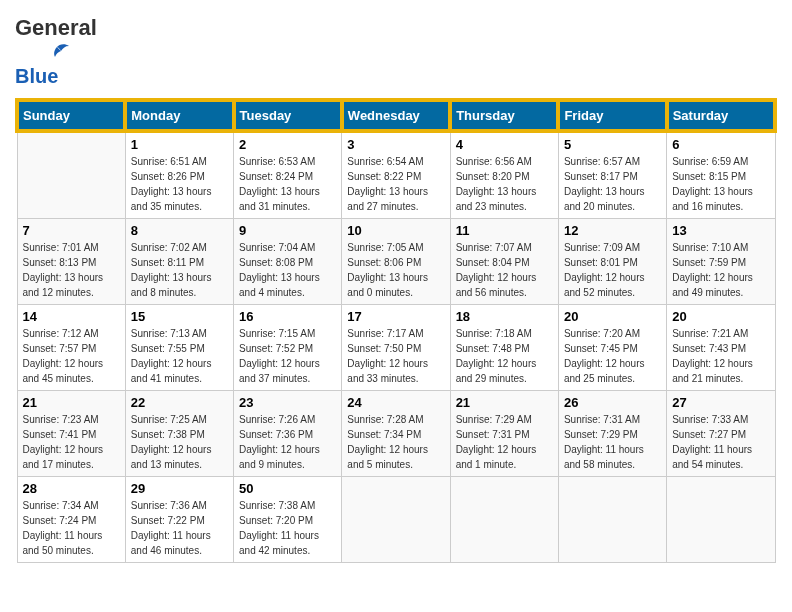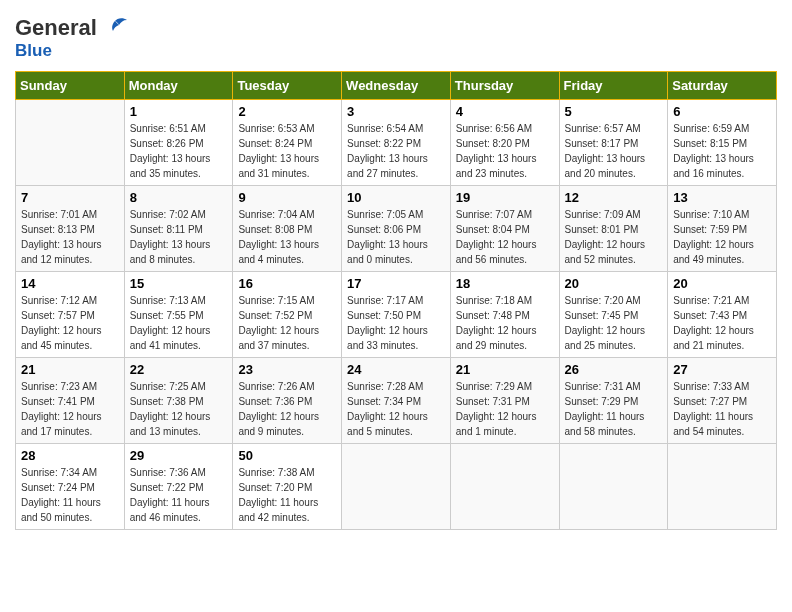--- a/index.html
+++ b/index.html
@@ -18,47 +18,48 @@
     }
     .logo {
       display: flex;
       flex-direction: column;
       align-items: flex-start;
     }
     .logo-row {
       display: flex;
       align-items: center;
       gap: 2px;
+      flex-direction: column;
     }
     .title-section {
       text-align: right;
     }
     .month-title {
       font-size: 36px;
       font-weight: bold;
       color: #333;
     }
     .location {
       font-size: 16px;
       color: #555;
       margin-top: 2px;
     }
     table {
       width: 100%;
       border-collapse: collapse;
       font-size: 11px;
     }
     thead tr th {
-      background-color: #4d7c0f;
+      background-color: #0369a1;
       color: white;
       padding: 6px 4px;
       text-align: left;
       font-size: 13px;
       font-weight: bold;
-      border: 1px solid #eab308;
+      border: 4px solid #eab308;
     }
     tbody tr td {
       border: 1px solid #ccc;
       vertical-align: top;
       padding: 4px 5px;
       min-height: 80px;
       width: 14.28%;
     }
     tbody tr td .day-num {
       font-size: 13px;
@@ -73,21 +74,21 @@
     }
     tbody tr td.empty {
       background: #f9f9f9;
     }
     tbody tr {
       background: #fff;
     }
     tbody tr:nth-child(even) td {
       background: #f9f9f9;
     }
-    .logo-blue-text { color: #1a5fb4; font-weight: bold; font-size: 17px; }
+    .logo-blue-text { color: #1a5fb4; font-weight: bold; font-size: 20px; }
     .logo-general-text { color: #333; font-weight: bold; font-size: 22px; }
   </style>
 </head>
 <body>
 
 <div class="header">
   <div class="logo">
     <div class="logo-row">
       <span class="logo-general-text">General</span>
       <svg width="28" height="22" viewBox="0 0 28 22" style="margin-left:2px;">
@@ -156,21 +157,21 @@
         </td>
         <td>
           <span class="day-num">9</span>
           <div class="day-info">Sunrise: 7:04 AM<br>Sunset: 8:08 PM<br>Daylight: 13 hours and 4 minutes.</div>
         </td>
         <td>
           <span class="day-num">10</span>
           <div class="day-info">Sunrise: 7:05 AM<br>Sunset: 8:06 PM<br>Daylight: 13 hours and 0 minutes.</div>
         </td>
         <td>
-          <span class="day-num">19</span>
+          <span class="day-num">11</span>
           <div class="day-info">Sunrise: 7:07 AM<br>Sunset: 8:04 PM<br>Daylight: 12 hours and 56 minutes.</div>
         </td>
         <td>
           <span class="day-num">12</span>
           <div class="day-info">Sunrise: 7:09 AM<br>Sunset: 8:01 PM<br>Daylight: 12 hours and 52 minutes.</div>
         </td>
         <td>
           <span class="day-num">13</span>
           <div class="day-info">Sunrise: 7:10 AM<br>Sunset: 7:59 PM<br>Daylight: 12 hours and 49 minutes.</div>
         </td>

